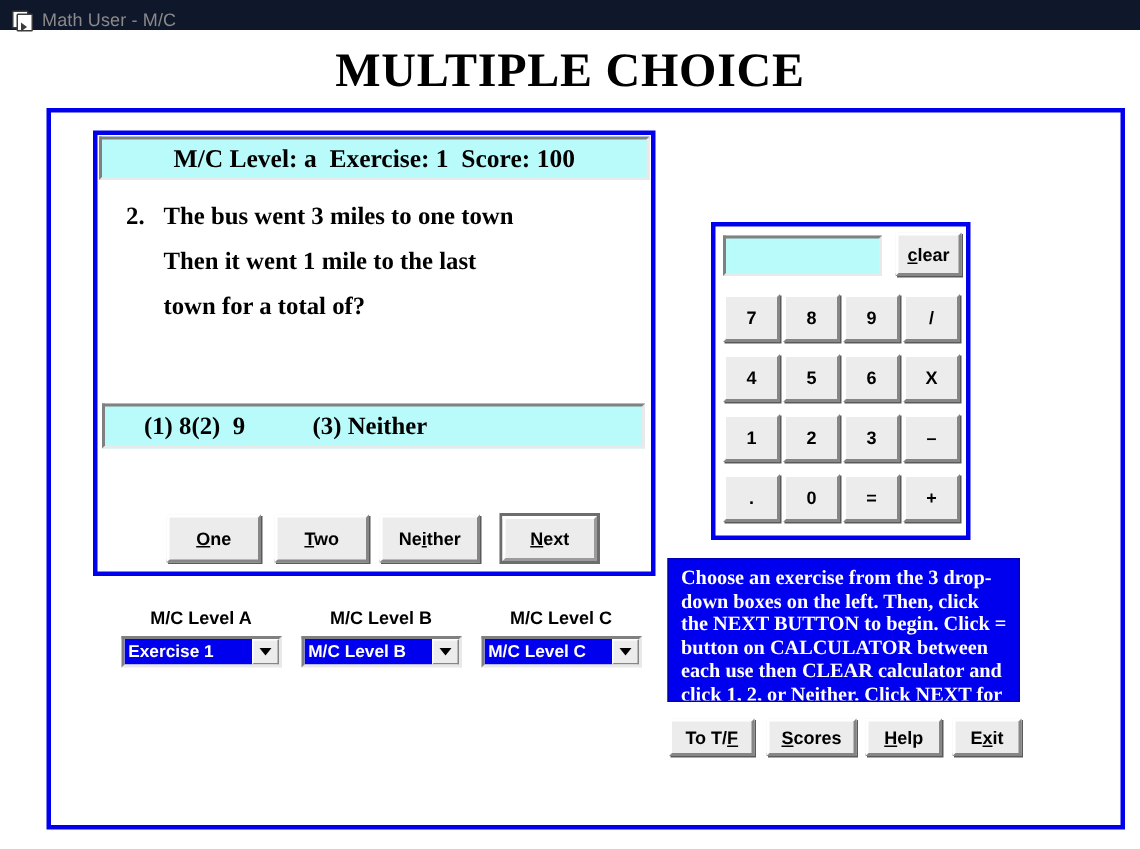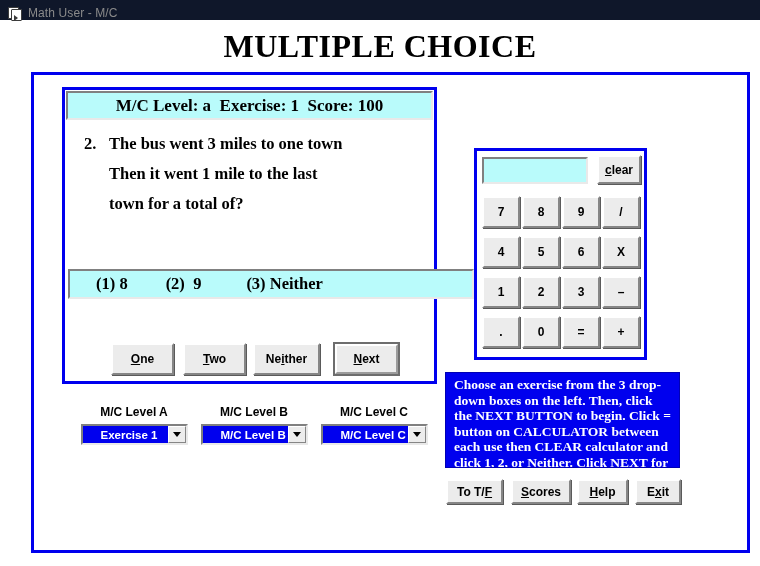--- a/index.html
+++ b/index.html
@@ -129,40 +129,40 @@
     left: 0; top: 0;
     width: 24px;
   }
   #question-text .qlines {
     margin-left: 25px;
   }
 
   #answer-box {
     position: absolute;
     left: 68px; top: 269px;
-    width: 406px; height: 30px;
+    width: 362px; height: 30px;
     box-sizing: border-box;
     background: #b9fbfb;
     border-top: 2px solid #808080;
     border-left: 2px solid #808080;
     border-right: 2px solid #e9e9e9;
     border-bottom: 2px solid #e9e9e9;
     display: flex;
     align-items: center;
     font-family: "Liberation Serif", serif;
     font-weight: bold;
     font-size: 16.5px;
     color: #000000;
   }
   #answer-box .opt {
     display: inline-block;
     white-space: pre;
   }
   #answer-box .opt.o1 { margin-left: 26px; }
-  #answer-box .opt.o2 { margin-left: 38px; }
+  #answer-box .opt.o2 { }
   #answer-box .opt.o3 { margin-left: 45px; }
 
   
   .btn95 {
     box-sizing: border-box;
     background: #ececec;
     border-top: 2px solid #ffffff;
     border-left: 2px solid #ffffff;
     border-right: 2px solid #868686;
     border-bottom: 2px solid #868686;
@@ -287,21 +287,21 @@
   }
   .dd-value {
     flex: 1 1 auto;
     background: #0000ee;
     color: #ffffff;
     font-family: "Liberation Sans", sans-serif;
     font-weight: bold;
     font-size: 11.5px;
     display: flex;
     align-items: center;
-    padding-left: 18px;
+    padding-left: 3px;
     white-space: nowrap;
     overflow: hidden;
   }
   .dd-arrow {
     flex: none;
     width: 18px;
     background: #ececec;
     border-top: 1px solid #ffffff;
     border-left: 1px solid #ffffff;
     border-right: 1px solid #868686;

